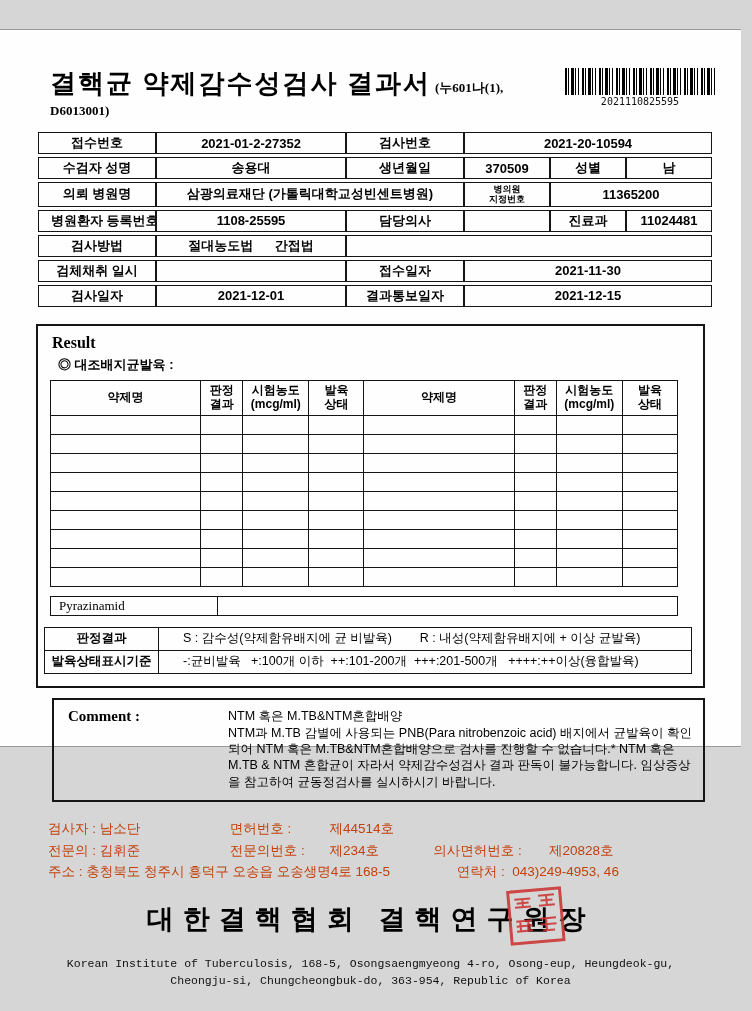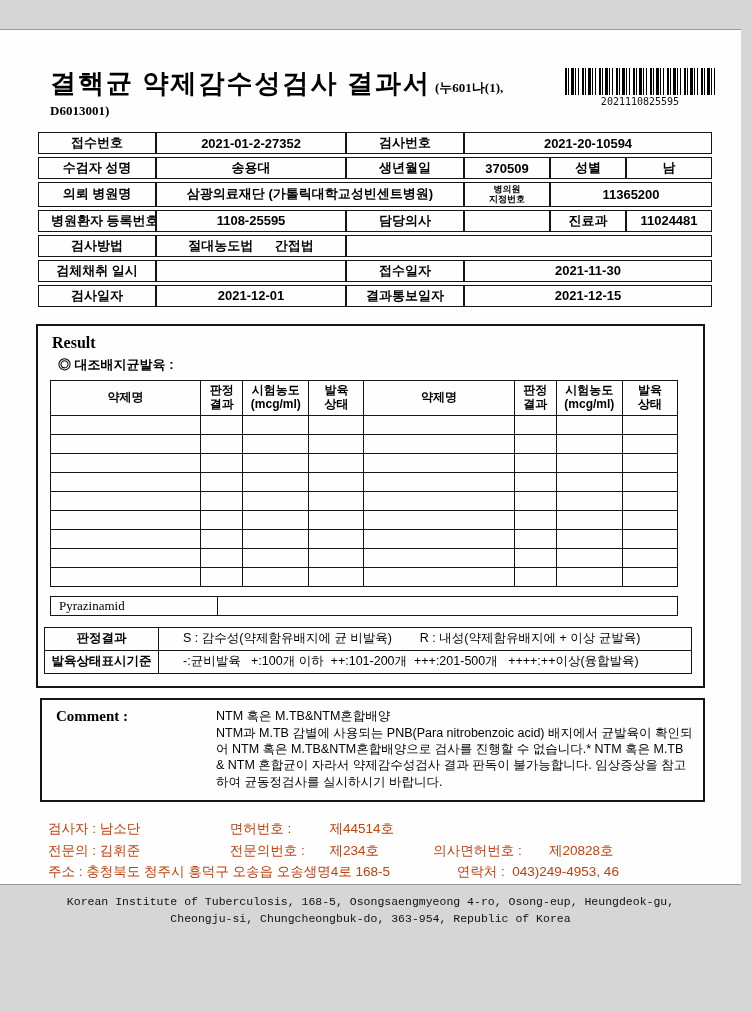--- a/index.html
+++ b/index.html
@@ -1,18 +1,18 @@
 <!DOCTYPE html>
 <html><head>
 <meta charset="utf-8">
 <style>
   html,body{margin:0;padding:0;}
   body{font-family:"Liberation Serif",serif;background:#cfcfcf;}
   .screen{position:relative;width:752px;height:1011px;background:#d6d6d6;overflow:hidden;}
-  .page{position:absolute;top:29px;left:0;width:741px;height:856px;background:#fefefe;border-top:1px solid #9a9a9a;border-bottom:1px solid #9a9a9a;box-sizing:border-box;}
+  .page{position:absolute;top:29px;left:0;width:741px;height:718px;background:#fefefe;border-top:1px solid #9a9a9a;border-bottom:1px solid #9a9a9a;box-sizing:border-box;}
 
   
   .title-row{display:flex;justify-content:space-between;align-items:flex-start;margin:36px 26px 0 50px;}
   .doc-title{font-size:26px;font-weight:bold;letter-spacing:2px;}
   .doc-title-suffix{font-size:13px;font-weight:bold;}
   .barcode-block{margin-top:2px;}
   .barcode{width:150px;height:27px;background:repeating-linear-gradient(90deg,#000 0 2px,#fff 2px 3px,#000 3px 4px,#fff 4px 6px,#000 6px 9px,#fff 9px 10px,#000 10px 11px,#fff 11px 13px,#000 13px 14px,#fff 14px 17px);}
   .barcode-number{font-family:"DejaVu Sans Mono",monospace;font-size:10px;text-align:center;margin-top:1px;color:#111;}
 
   
@@ -34,21 +34,21 @@
   .dc1{width:150px;} .dc2{width:42px;} .dc3{width:66px;} .dc4{width:55px;}
   .pyraz-table{border-collapse:collapse;table-layout:fixed;width:628px;margin:9px 0 0 4px;border-radius:10px;}
   .pyraz-table td{border:1px solid #151515;height:18px;padding:0 8px;font-size:13px;}
   .pyraz-name{width:150px;font-family:"Liberation Serif",serif;}
   .judge-table{border-collapse:collapse;table-layout:fixed;width:648px;margin:11px 0 0 -2px;font-family:"Liberation Sans",sans-serif;}
   .judge-table td{border:1px solid #151515;height:23px;box-sizing:border-box;}
   .j-lbl{width:114px;text-align:center;font-weight:bold;font-size:12.5px;}
   .j-val{font-size:12.5px;padding:2px 24px;white-space:pre-wrap;}
 
   
-  .comment-box{margin:10px 36px 0 40px;border:2px solid #151515;padding:8px 10px 10px 14px;display:flex;}
+  .comment-box{margin:10px 36px 0 52px;border:2px solid #151515;padding:8px 10px 10px 14px;display:flex;}
   .comment-label{width:160px;font-weight:bold;font-size:15px;flex:none;}
   .comment-text{flex:1;font-size:12.5px;line-height:1.3;font-family:"Liberation Sans",sans-serif;}
   .comment-text .body{margin-top:1px;}
 
   
   .footer-block{margin:16px 0 0 48px;font-size:13.5px;line-height:1.6;font-family:"Liberation Sans",sans-serif;color:#c2410c;}
   .f-cell{display:inline-block;}
   .w178{width:178px;} .w96{width:96px;} .w100{width:100px;} .w112{width:112px;} .w405{width:405px;}
   .org-row{margin-top:18px;text-align:center;position:relative;height:44px;}
   .org-title{font-size:27px;font-weight:bold;letter-spacing:9px;}
@@ -302,20 +302,34 @@
         <span class="f-cell w112">의사면허번호 :</span>
         <span class="f-cell">제20828호</span>
       </div>
       <div class="f-row">
         <span class="f-cell w405"><span>주소 :</span> <span>충청북도 청주시 흥덕구 오송읍 오송생명4로 168-5</span></span>
         <span class="f-cell">연락처 :</span>&nbsp;
         <span class="f-cell">043)249-4953, 46</span>
       </div>
     </div>
 
+    <div class="org-row">
+      <span class="org-title">대한결핵협회 결핵연구원장</span>
+      <span class="seal">
+        <svg width="56" height="56" viewBox="0 0 56 56">
+          <rect x="2" y="2" width="52" height="52" fill="none" stroke="#cc3434" stroke-width="3"></rect>
+          <g stroke="#cc3434" stroke-width="2" fill="none">
+            <path d="M8 10 h16 M10 14 h12 M8 18 h16 M16 10 v9"></path>
+            <path d="M32 8 h16 M34 13 h12 M32 18 h16 M40 8 v11"></path>
+            <path d="M8 32 h16 M8 37 h16 M8 42 h16 M12 32 v11 M20 32 v11"></path>
+            <path d="M32 31 h16 M38 31 v13 M32 37 h16 M34 43 h12"></path>
+          </g>
+        </svg>
+      </span>
+    </div>
 
     <div class="eng-address">
       <div>Korean Institute of Tuberculosis, 168-5, Osongsaengmyeong 4-ro, Osong-eup, Heungdeok-gu,</div>
       <div>Cheongju-si, Chungcheongbuk-do, 363-954, Republic of Korea</div>
     </div>
 
   </div>
 </div>
 
 </body></html>

